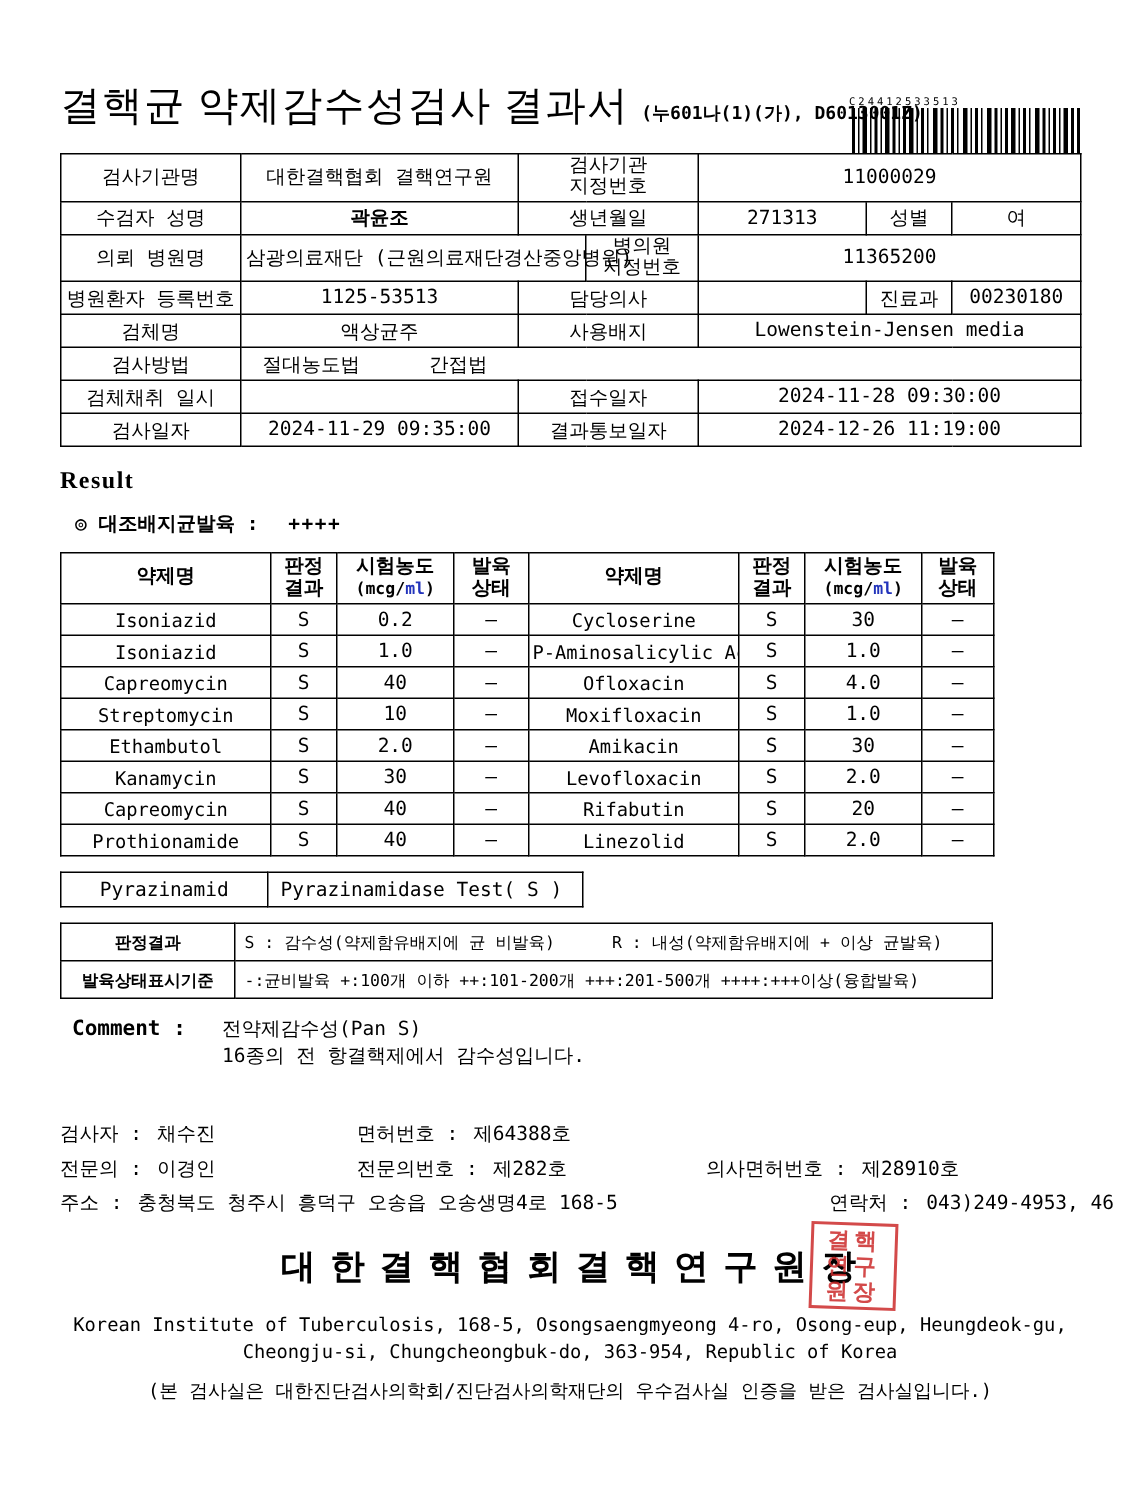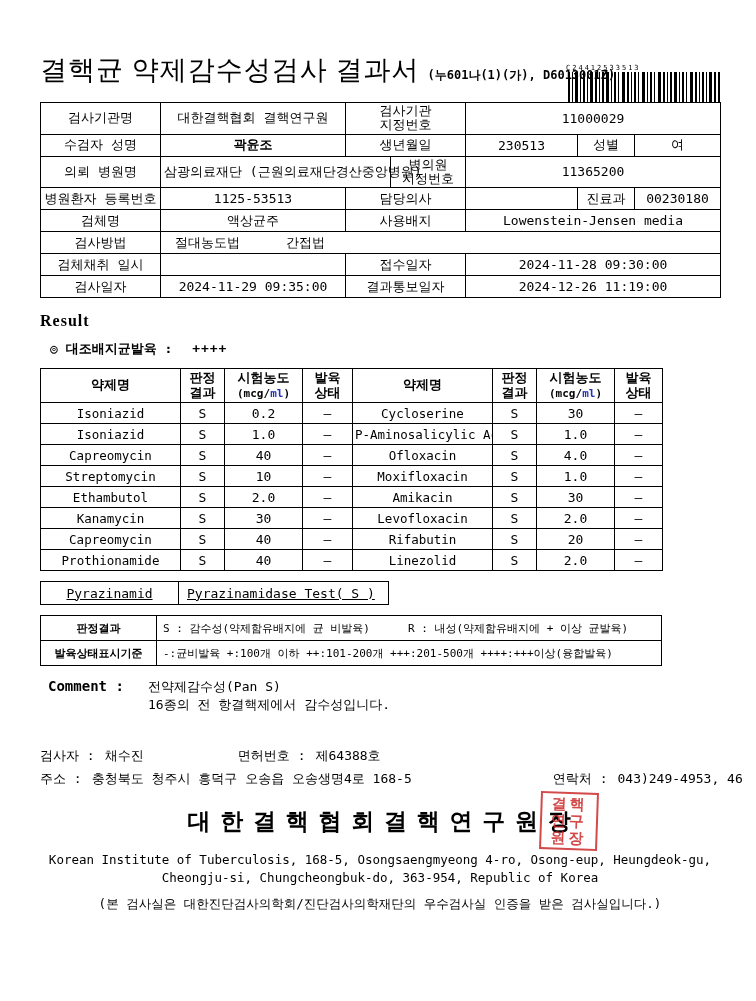--- a/index.html
+++ b/index.html
@@ -32,21 +32,21 @@
   
   .drug-table { border-collapse: collapse; margin-top: 10px; table-layout: fixed; width: 622px; }
   .drug-table th, .drug-table td { border: 1.5px solid #000; font-size: 13px; text-align: center; padding: 1px 2px; }
   .drug-table th { font-weight: bold; height: 34px; line-height: 1.15; }
   .drug-table td { height: 21px; }
   .drug-table td.drug-name { font-size: 12.5px; white-space: nowrap; overflow: hidden; }
   .unit { font-size: 11px; font-weight: bold; }
   .unit-ml { color: #2233bb; }
 
   
-  .pyra-table { border-collapse: collapse; margin-top: 10px; text-decoration: underline; }
+  .pyra-table { border-collapse: collapse; margin-top: 10px; }
   .pyra-table td { border: 1.5px solid #000; height: 23px; font-size: 13px; }
   .pyra-name { width: 138px; text-align: center; }
   .pyra-test { width: 210px; text-align: left; padding: 0 8px; }
 
   
   .legend-table { border-collapse: collapse; margin-top: 10px; table-layout: fixed; width: 622px; }
   .legend-table td { border: 1.5px solid #000; font-size: 11px; height: 25px; padding: 1px 6px; }
   .legend-label { width: 116px; text-align: center; font-weight: bold; font-size: 12px; }
   .legend-val { text-align: left; white-space: nowrap; overflow: hidden; }
   .legend-gap { margin-left: 38px; }
@@ -140,21 +140,21 @@
       <tr>
         <td>검사기관명</td>
         <td>대한결핵협회 결핵연구원</td>
         <td class="sm" colspan="2"><span>검사기관</span><br><span>지정번호</span></td>
         <td colspan="3">11000029</td>
       </tr>
       <tr>
         <td>수검자 성명</td>
         <td class="b">곽윤조</td>
         <td colspan="2">생년월일</td>
-        <td>230513</td>
+        <td>271313</td>
         <td>성별</td>
         <td>여</td>
       </tr>
       <tr>
         <td>의뢰 병원명</td>
         <td class="tight" colspan="2">삼광의료재단 (근원의료재단경산중앙병원)</td>
         <td class="sm"><span>병의원</span><br><span>지정번호</span></td>
         <td colspan="3">11365200</td>
       </tr>
       <tr>
@@ -336,20 +336,25 @@
       <div>16종의 전 항결핵제에서 감수성입니다.</div>
     </div>
   </div>
 
   <div class="sign-block">
     <div class="f-row">
       <span class="pair w190"><span class="plabel">검사자 :</span><span>채수진</span></span>
       <span class="pair"><span class="plabel">면허번호 :</span><span>제64388호</span></span>
     </div>
     <div class="f-row">
+      <span class="pair w190"><span class="plabel">전문의 :</span><span>이경인</span></span>
+      <span class="pair w225"><span class="plabel">전문의번호 :</span><span>제282호</span></span>
+      <span class="pair"><span class="plabel">의사면허번호 :</span><span>제28910호</span></span>
+    </div>
+    <div class="f-row">
       <span class="pair w505"><span class="plabel">주소 :</span><span>충청북도 청주시 흥덕구 오송읍 오송생명4로 168-5</span></span>
       <span class="pair"><span class="plabel">연락처 :</span><span>043)249-4953, 46</span></span>
     </div>
   </div>
 
   <div class="org-title-row">
     <span class="org-title">대 한 결 핵 협 회   결 핵 연 구 원 장</span>
     <span class="seal">결핵연구원장</span>
   </div>
 

